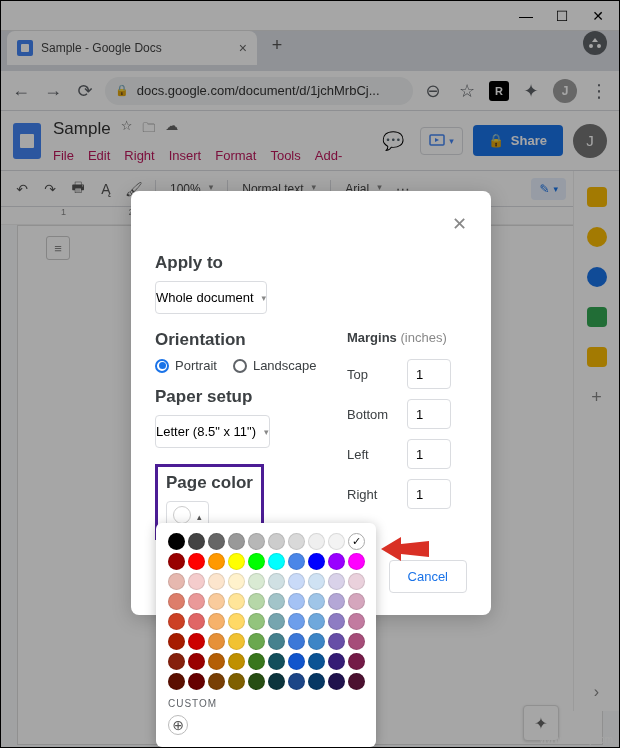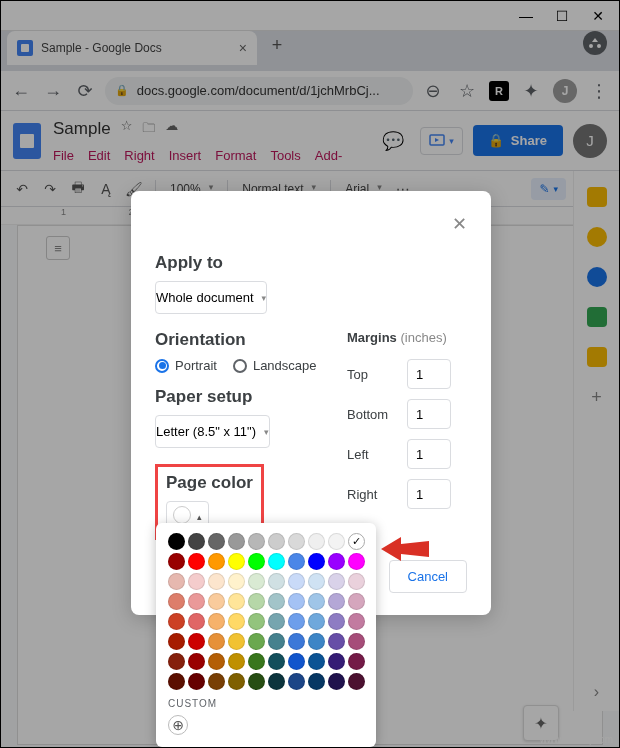--- a/index.html
+++ b/index.html
@@ -77,21 +77,21 @@
   .radio-dot { width: 14px; height: 14px; border-radius: 50%; border: 2px solid #5f6368; display: inline-flex; align-items:center; justify-content:center; }
   .radio-dot.checked::after { content:""; width: 7px; height: 7px; border-radius:50%; background:#1a73e8; }
   .radio-dot.checked { border-color:#1a73e8; }
   .margin-row { display: flex; align-items: center; gap: 10px; margin-bottom: 10px; font-size: 13px; color: #3c4043; }
   .margin-row label { width: 50px; }
   .margin-input { width: 44px; height: 30px; border: 1px solid #dadce0; border-radius: 4px; text-align: left; padding: 0 8px; font-size: 13px; }
   .dim { color: #888; font-weight: normal; }
   .margins-label { font-size: 13px; font-weight: bold; color: #3c4043; }
   
   
-  .highlight-box { border: 3px solid #ef4444; padding: 6px 8px 8px 8px; display: inline-block; }
+  .highlight-box { border: 3px solid #4c1d95; padding: 6px 8px 8px 8px; display: inline-block; }
   .color-chip-btn { border: 1px solid #dadce0; border-radius: 4px; padding: 4px 6px; display: inline-flex; align-items: center; gap: 6px; margin-top: 4px; }
   .color-chip { width: 18px; height: 18px; border-radius: 50%; border: 1px solid #ccc; background: #fff; }
   .chip-caret::after { content: "▴"; font-size: 9px; color: #555; }
   
   .dlg-footer { display: flex; gap: 10px; margin-top: 20px; }
   .link-btn { color: #1a73e8; font-size: 13px; padding: 8px 4px; }
   .btn-cancel { margin-left: auto; border: 1px solid #dadce0; border-radius: 4px; padding: 8px 18px; font-size: 13px; color: #1a73e8; background:#fff; }
   .btn-ok { background: #1a73e8; color: #fff; border-radius: 4px; padding: 8px 22px; font-size: 13px; font-weight: bold; }
   
   

